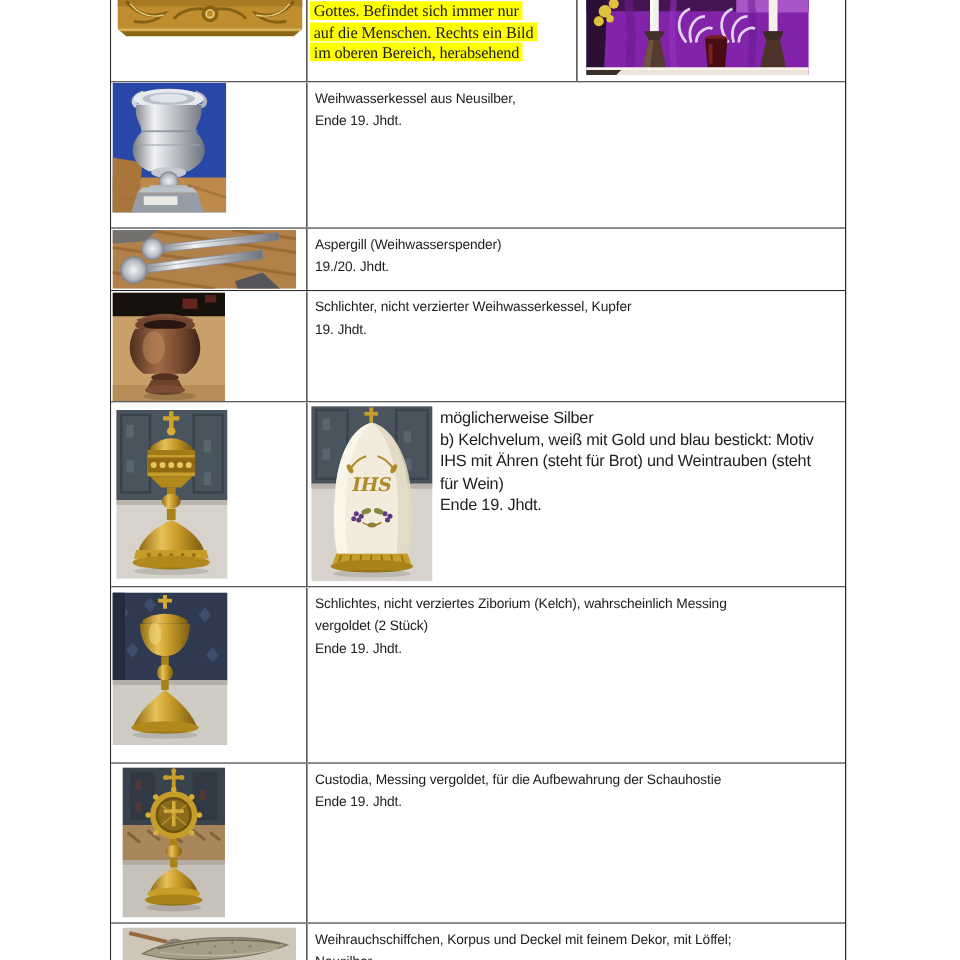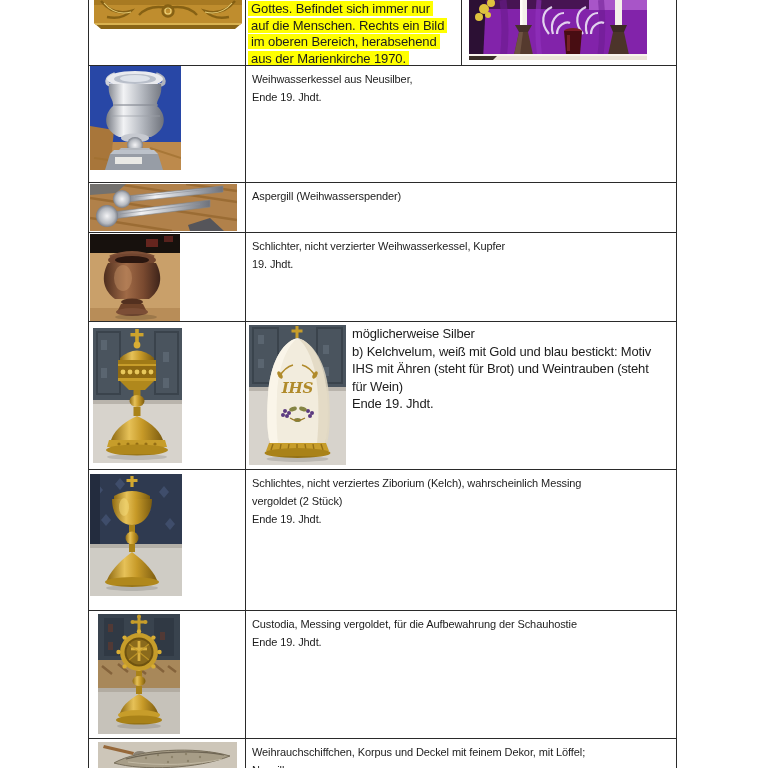--- a/index.html
+++ b/index.html
@@ -8,21 +8,21 @@
   .tbl { position:absolute; left:88px; top:0; width:589px; height:768px;
          border-left:1.5px solid #2a2a2a; border-right:1.5px solid #2a2a2a; }
   .row { display:flex; border-bottom:1.5px solid #2a2a2a; overflow:hidden; background:#fff; }
   .row:last-child { border-bottom:none; }
   .ic { flex:0 0 157px; width:157px; border-right:1.5px solid #2a2a2a; position:relative; overflow:hidden; }
   .tc { flex:1; padding:4px 8px 0 6px; font-size:11px; line-height:18px; letter-spacing:-0.1px; overflow:hidden; }
   .ln { white-space:nowrap; }
   .r1{height:66px}.r2{height:117px}.r3{height:50px}.r4{height:89px}
   .r5{height:148px}.r6{height:141px}.r7{height:128px}.r8{height:29px}
   .tc1 { flex:0 0 216px; width:216px; border-right:1.5px solid #2a2a2a; padding:1px 4px 0 2px;
-         font-size:13px; line-height:16.5px; letter-spacing:-0.1px; }
+         font-size:13px; line-height:16.5px; letter-spacing:-0.1px;font-family:Liberation Serif, serif; }
   .hlrow { height:16.5px; }
   .hl { display:inline-block; background:#ffff00; padding:0 3px; line-height:15px; font-size:13px; }
   .pc { flex:1; padding:0 0 0 7px; overflow:hidden; }
   .ph { display:block; }
   .m-relief { margin:0 0 0 5px; }
   .m-kessel { margin:0 0 0 1px; }
   .m-asperg { margin:1px 0 0 1px; }
   .m-kupfer { margin:1px 0 0 1px; }
   .m-zibor  { margin:6px 0 0 4px; }
   .m-kelch  { margin:4px 0 0 1px; }
@@ -81,21 +81,20 @@
             <circle cx="74" cy="11" r="3"></circle>
         </g>
         <path d="M0 23h148l-7 6H7z" fill="#8a6516"></path>
         <path d="M0 23h148l-2 2H2z" fill="#d9b250"></path>
       </svg>
     </div>
     <div class="tc1">
       <div class="hlrow"><span class="hl">Gottes. Befindet sich immer nur</span></div>
       <div class="hlrow"><span class="hl">auf die Menschen. Rechts ein Bild</span></div>
       <div class="hlrow"><span class="hl">im oberen Bereich, herabsehend</span></div>
-      <div class="hlrow"><span class="hl">aus der Marienkirche 1970.</span></div>
     </div>
     <div class="pc">
       <svg class="ph" width="178" height="60" viewBox="0 0 178 60">
         <rect width="178" height="60" fill="#8223aa"></rect>
         <rect width="178" height="9" fill="#471453"></rect>
         <rect x="120" width="58" height="10" fill="#a855c8"></rect>
         <polygon points="0,0 17,0 14,60 0,60" fill="#2c1034"></polygon>
         <g fill="#dec23e">
             <circle cx="15" cy="9" r="5"></circle>
             <circle cx="22" cy="3" r="4"></circle>
@@ -179,20 +178,21 @@
         <circle cx="32" cy="15" r="9" fill="url(#gBall)"></circle>
         <polygon points="22,28 120,16 120,23 22,35" fill="url(#gSilver)" stroke="#80848c" stroke-width=".6"></polygon>
         <circle cx="17" cy="32" r="11" fill="url(#gBall)"></circle>
         <g stroke="#8e929a" stroke-width="1" opacity=".6">
             <path d="M45 13l76-8M30 30l80-10"></path>
           </g>
       </svg>
     </div>
     <div class="tc">
       <div class="ln">Aspergill (Weihwasserspender)</div>
+      <div class="ln">19./20. Jhdt.</div>
     </div>
   </div>
 
   <div class="row r4">
     <div class="ic">
       <svg class="ph m-kupfer" width="90" height="87" viewBox="0 0 90 87">
         <rect width="90" height="87" fill="#c9a06a"></rect>
         <rect width="90" height="19" fill="#17110d"></rect>
         <rect x="56" y="5" width="12" height="8" fill="#6e2820" opacity=".9"></rect>
         <rect x="74" y="2" width="9" height="6" fill="#5e241e" opacity=".9"></rect>

